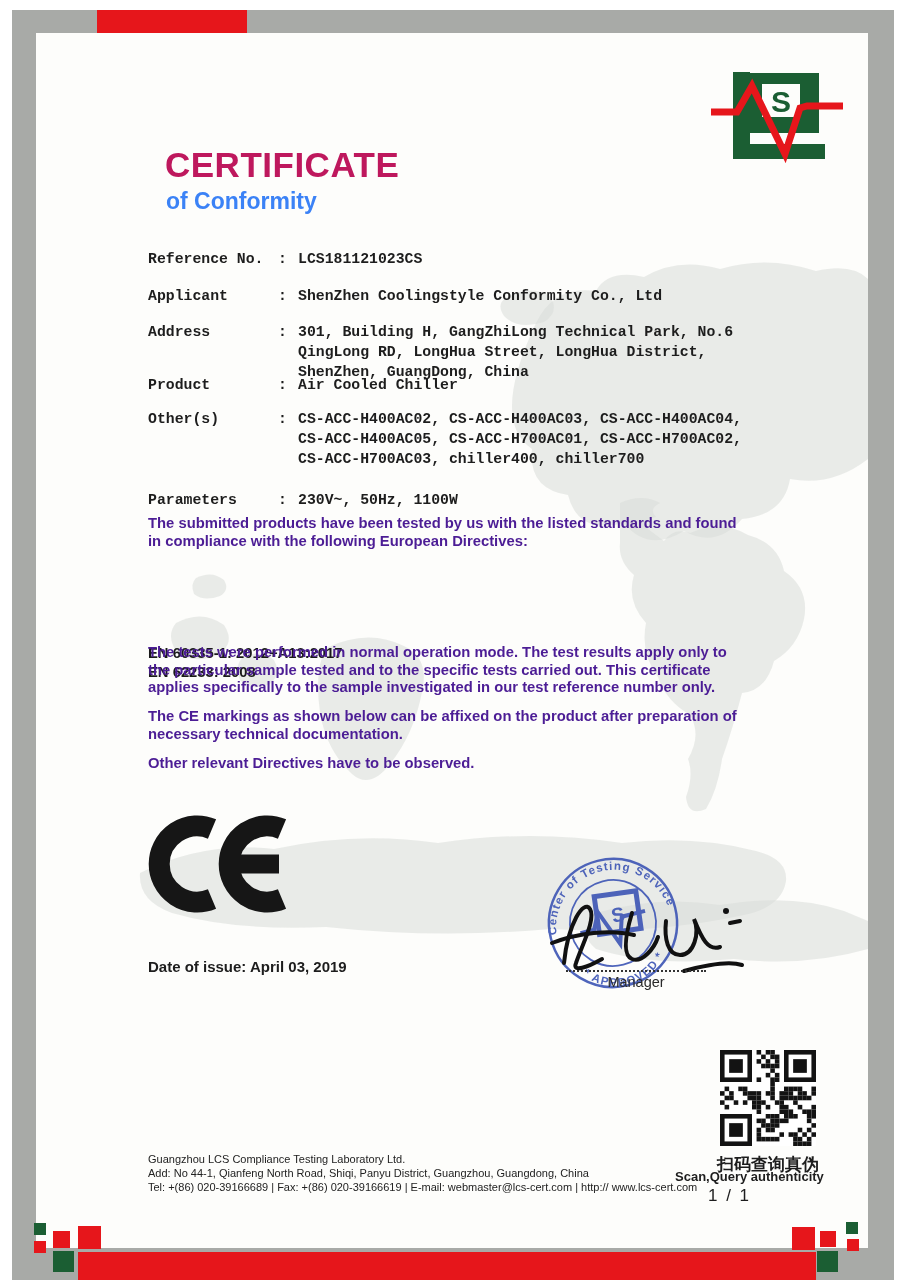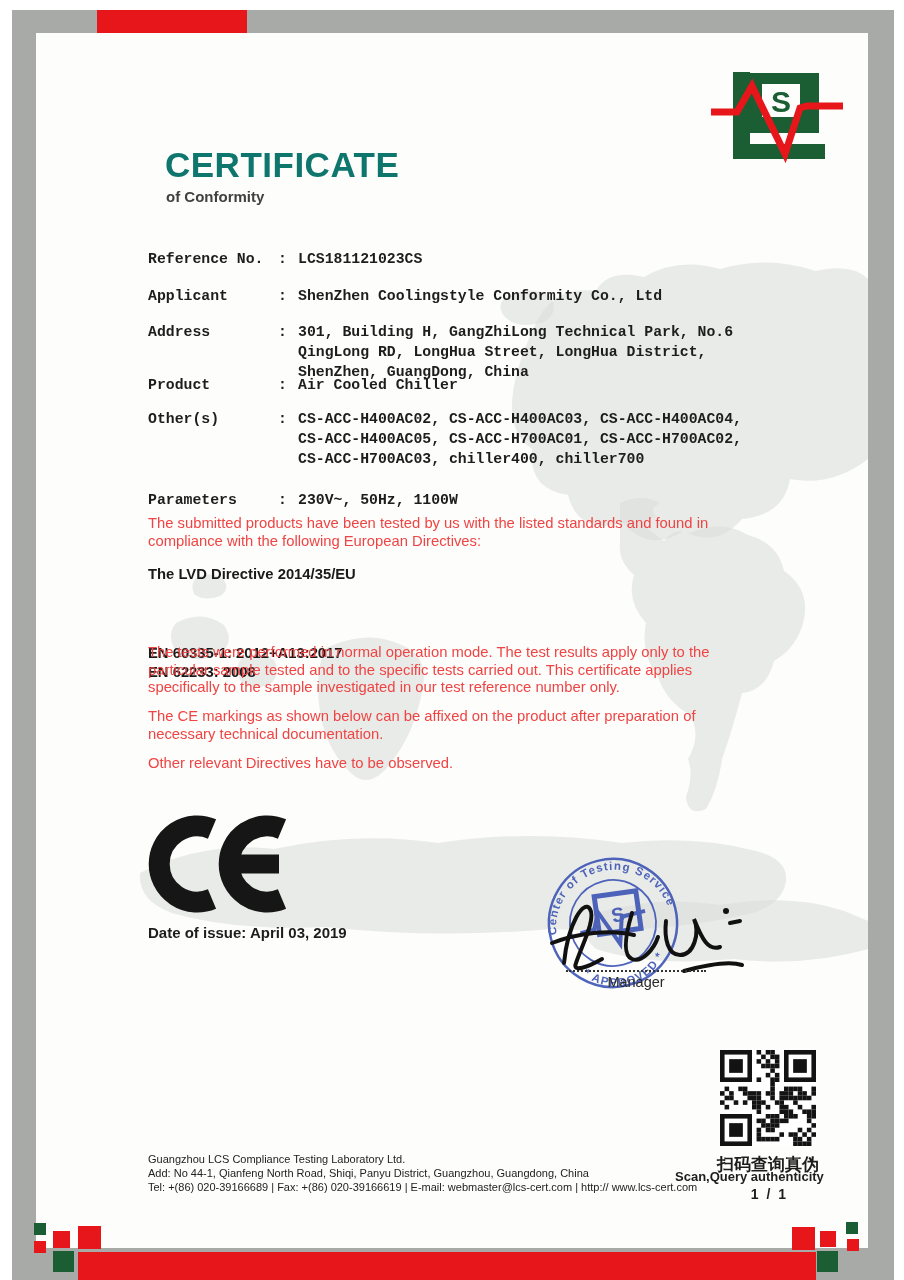--- a/index.html
+++ b/index.html
@@ -12,44 +12,44 @@
   .bar-right{left:868px;top:10px;width:26px;height:1270px;}
   .bar-bottom{left:12px;top:1248px;width:882px;height:32px;}
   .accent{position:absolute;}
   .red{background:#e6161b;}
   .green{background:#1b5e33;}
   
   .page{position:absolute;left:36px;top:33px;width:832px;height:1215px;background:#fdfdfb;}
   .wm{position:absolute;left:0;top:0;pointer-events:none;}
   
   .logo-svg{position:absolute;left:669px;top:27px;}
-  .title{position:absolute;left:129px;top:112px;font-size:35px;font-weight:bold;letter-spacing:.5px;color:#0f766e;}
-  .subtitle{position:absolute;left:130px;top:155px;font-size:15px;font-weight:bold;color:#404040;}
+  .title{position:absolute;left:129px;top:112px;font-size:35px;font-weight:bold;letter-spacing:.5px;color:#be185d;}
+  .subtitle{position:absolute;left:130px;top:155px;font-size:23px;font-weight:bold;color:#3b82f6;}
   
   .field{position:absolute;left:112px;width:665px;display:flex;font-weight:bold;font-size:14.8px;line-height:20px;font-family:Liberation Mono, monospace;}
   .flabel{width:130px;flex:none;}
   .fcolon{width:20px;flex:none;text-align:left;}
   .fvalue{width:478px;}
   
-  .para{position:absolute;left:112px;width:592px;font-size:14.8px;line-height:17.5px;color:#ef4444;}
+  .para{position:absolute;left:112px;width:592px;font-size:14.8px;line-height:17.5px;color:#4c1d95;font-weight:bold;}
   .bold{font-weight:bold;color:#1a1a1a;}
   .std{line-height:19px;margin-top:47px;}
-  .date-line{position:absolute;left:112px;top:891px;font-size:15px;font-weight:bold;}
+  .date-line{position:absolute;left:112px;top:925px;font-size:15px;font-weight:bold;}
   .ce-svg{position:absolute;left:110px;top:779px;}
   
   .stamp-svg{position:absolute;left:487px;top:800px;opacity:.9;}
   .sig-svg{position:absolute;left:498px;top:850px;}
   .dotline{position:absolute;left:530px;top:937px;width:140px;border-top:2px dotted #333;}
   .manager{position:absolute;left:540px;top:941px;width:120px;text-align:center;font-size:14.5px;color:#2a2a2a;}
   
   .footer{position:absolute;left:112px;top:1119px;font-size:11px;line-height:14px;color:#222;}
   .qr-wrap{position:absolute;left:684px;top:1017px;width:96px;height:96px;background:#fff;}
   .qr-zh{position:absolute;left:649px;top:1120px;width:166px;text-align:center;font-size:17px;font-weight:bold;}
   .qr-en{position:absolute;left:639px;top:1136px;width:186px;font-size:13px;font-weight:bold;}
-  .pagenum{position:absolute;left:672px;top:1153px;width:80px;text-align:right;font-size:14px;font-weight:bold;letter-spacing:2px;}
+  .pagenum{position:absolute;left:672px;top:1153px;width:80px;text-align:left;font-size:17px;font-weight:normal;letter-spacing:2px;}
 </style>
 </head>
 <body>
 
 <div class="scan">
 
   <div class="bar bar-left"></div>
   <div class="bar bar-top"></div>
   <div class="bar bar-right"></div>
   <div class="bar bar-bottom"></div>
@@ -113,21 +113,20 @@
       <span class="fcolon">:</span>
       <span class="fvalue">CS-ACC-H400AC02, CS-ACC-H400AC03, CS-ACC-H400AC04, CS-ACC-H400AC05, CS-ACC-H700AC01, CS-ACC-H700AC02, CS-ACC-H700AC03, chiller400, chiller700</span>
     </div>
     <div class="field" style="top:457px">
       <span class="flabel">Parameters</span>
       <span class="fcolon">:</span>
       <span class="fvalue">230V~, 50Hz, 1100W</span>
     </div>
 
     <div class="para" style="top:482px">The submitted products have been tested by us with the listed standards and found in compliance with the following European Directives:</div>
-    <div class="para bold" style="top:533px">The LVD Directive 2014/35/EU</div>
     <div class="para bold std" style="top:564px">
       <div>EN 60335-1: 2012+A13:2017</div>
       <div>EN 62233: 2008</div>
     </div>
     <div class="para" style="top:611px">The tests were performed in normal operation mode. The test results apply only to the particular sample tested and to the specific tests carried out. This certificate applies specifically to the sample investigated in our test reference number only.</div>
     <div class="para" style="top:675px">The CE markings as shown below can be affixed on the product after preparation of necessary technical documentation.</div>
     <div class="para" style="top:722px">Other relevant Directives have to be observed.</div>
 
     <svg class="ce-svg" width="150" height="105" viewBox="0 0 150 105">
       <path d="M 66,17 A 38,38 0 1 0 66,87" fill="none" stroke="#161616" stroke-width="21"></path>

